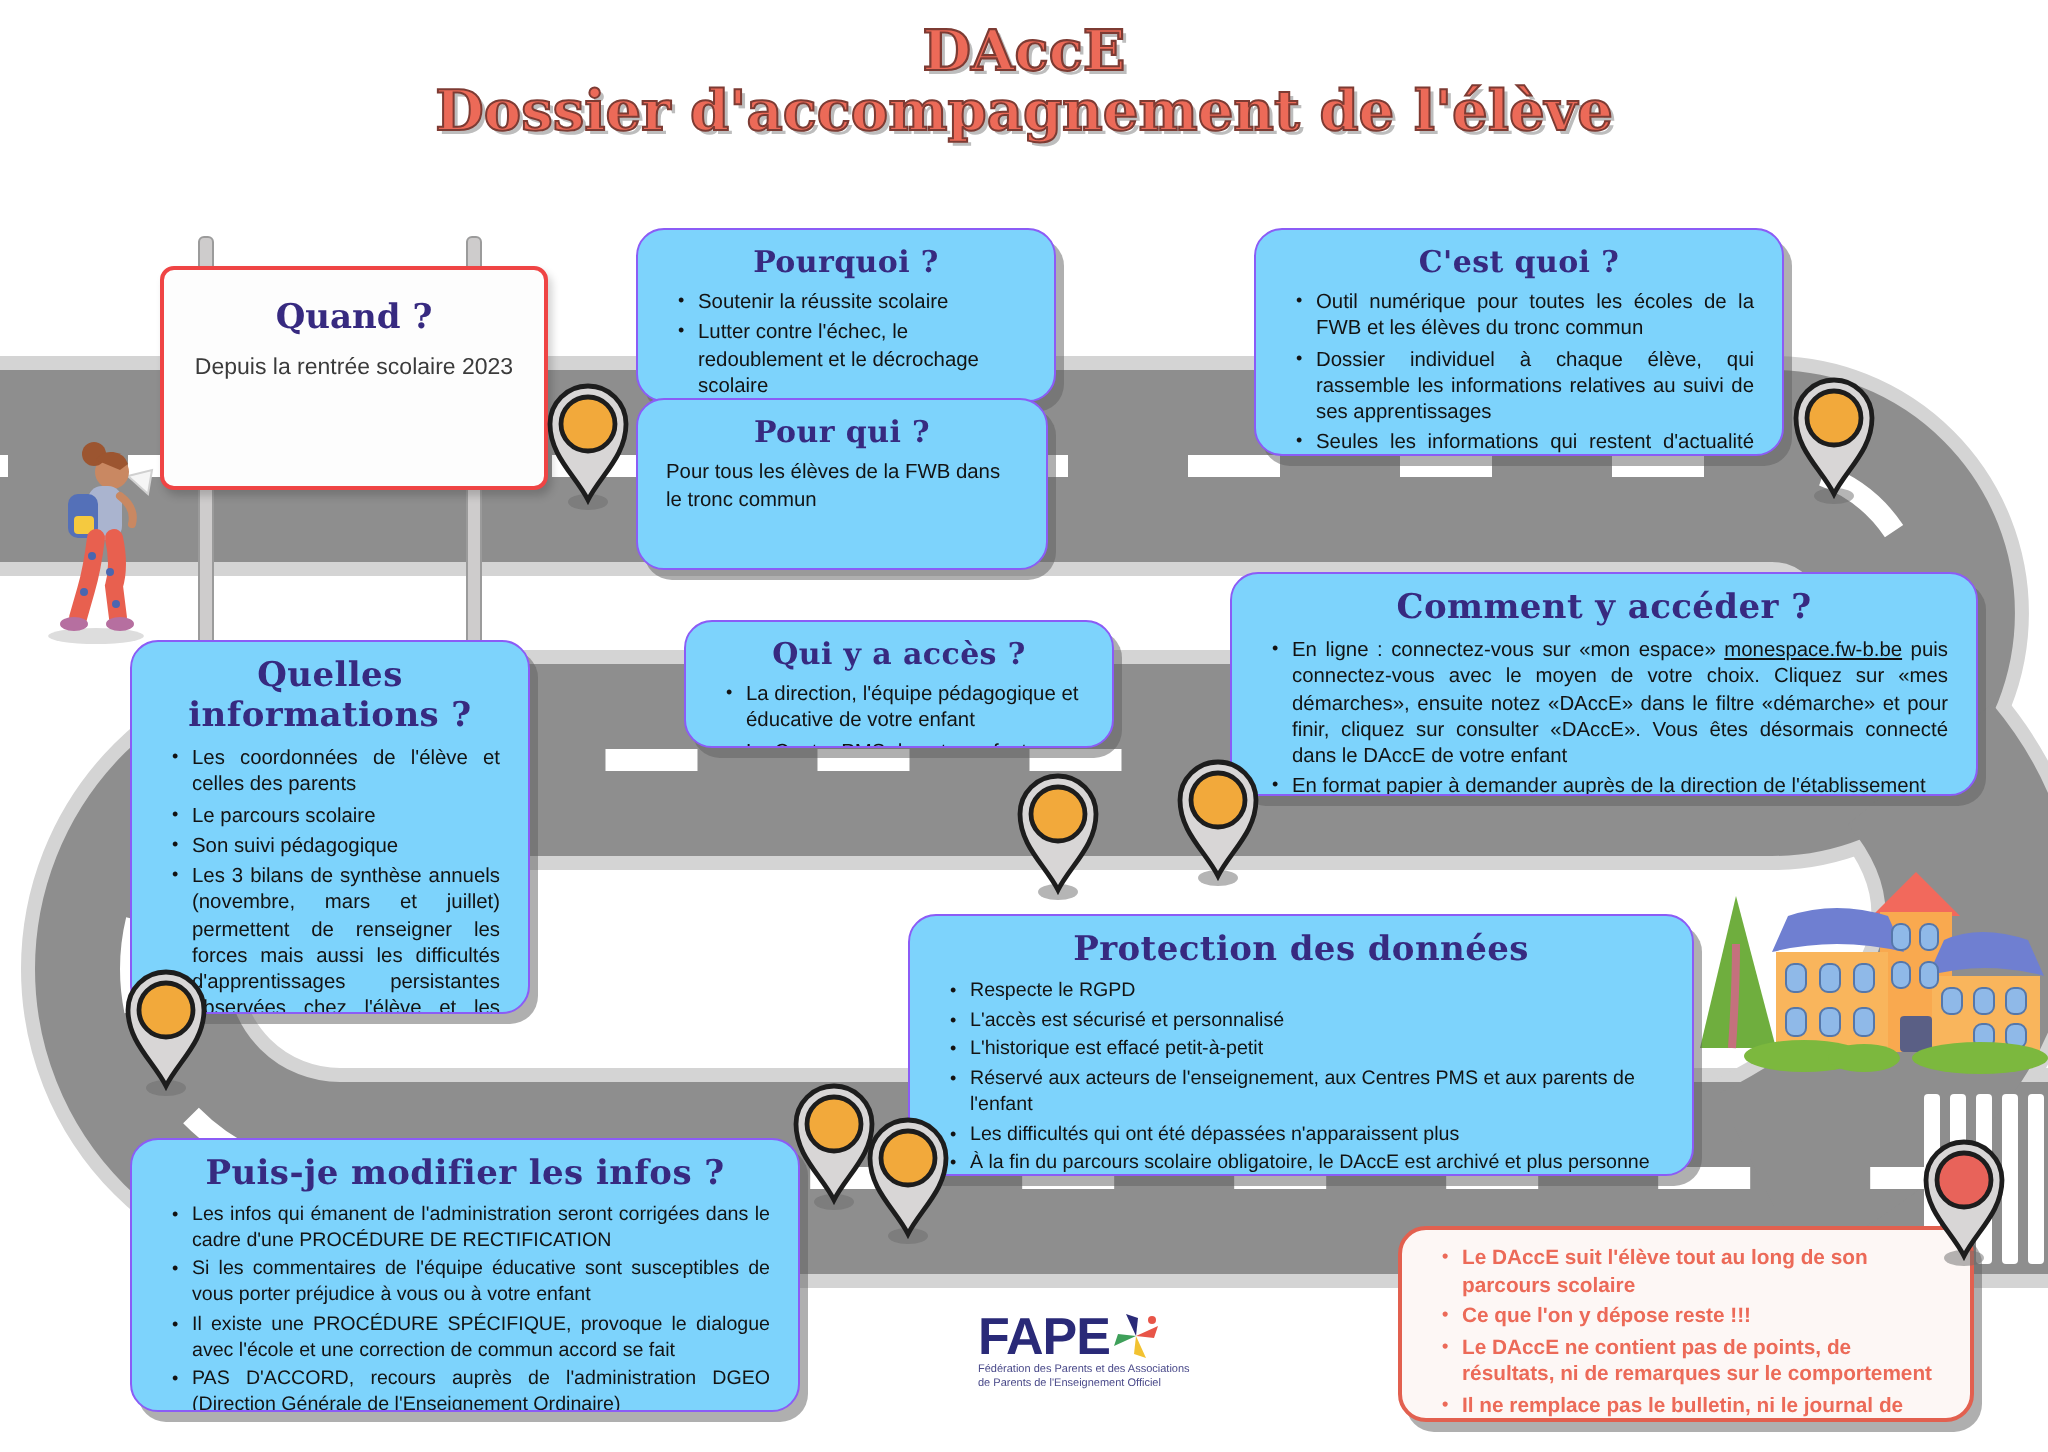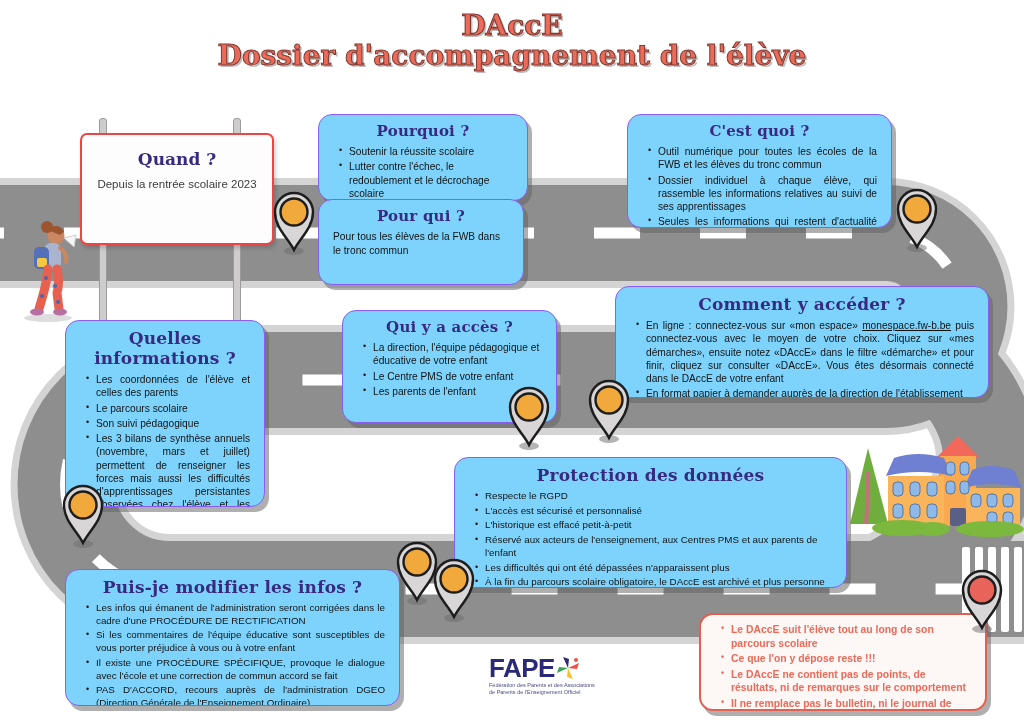--- a/index.html
+++ b/index.html
@@ -163,21 +163,21 @@
   </section>
 
   <section class="bubble lg just" style="left:615px;top:286px;width:374px;height:112px;">
     <h3>Comment y accéder ?</h3>
     <ul class="bl">
       <li><span>En ligne : connectez-vous sur «mon espace» </span><span class="u">monespace.fw-b.be</span><span> puis connectez-vous avec le moyen de votre choix. Cliquez sur «mes démarches», ensuite notez «DAccE» dans le filtre «démarche» et pour finir, cliquez sur consulter «DAccE». Vous êtes désormais connecté dans le DAccE de votre enfant</span></li>
       <li>En format papier à demander auprès de la direction de l'établissement</li>
     </ul>
   </section>
 
-  <section class="bubble" style="left:342px;top:310px;width:215px;height:113px;">
+  <section class="bubble" style="left:342px;top:310px;width:215px;height:64px;">
     <h3>Qui y a accès ?</h3>
     <ul class="bl">
         <li>La direction, l'équipe pédagogique et éducative de votre enfant</li>
         <li>Le Centre PMS de votre enfant</li>
         <li>Les parents de l'enfant</li>
       </ul>
   </section>
 
   <section class="bubble lg just" style="left:65px;top:320px;width:200px;height:187px;">
     <h3>Quelles informations ?</h3>

